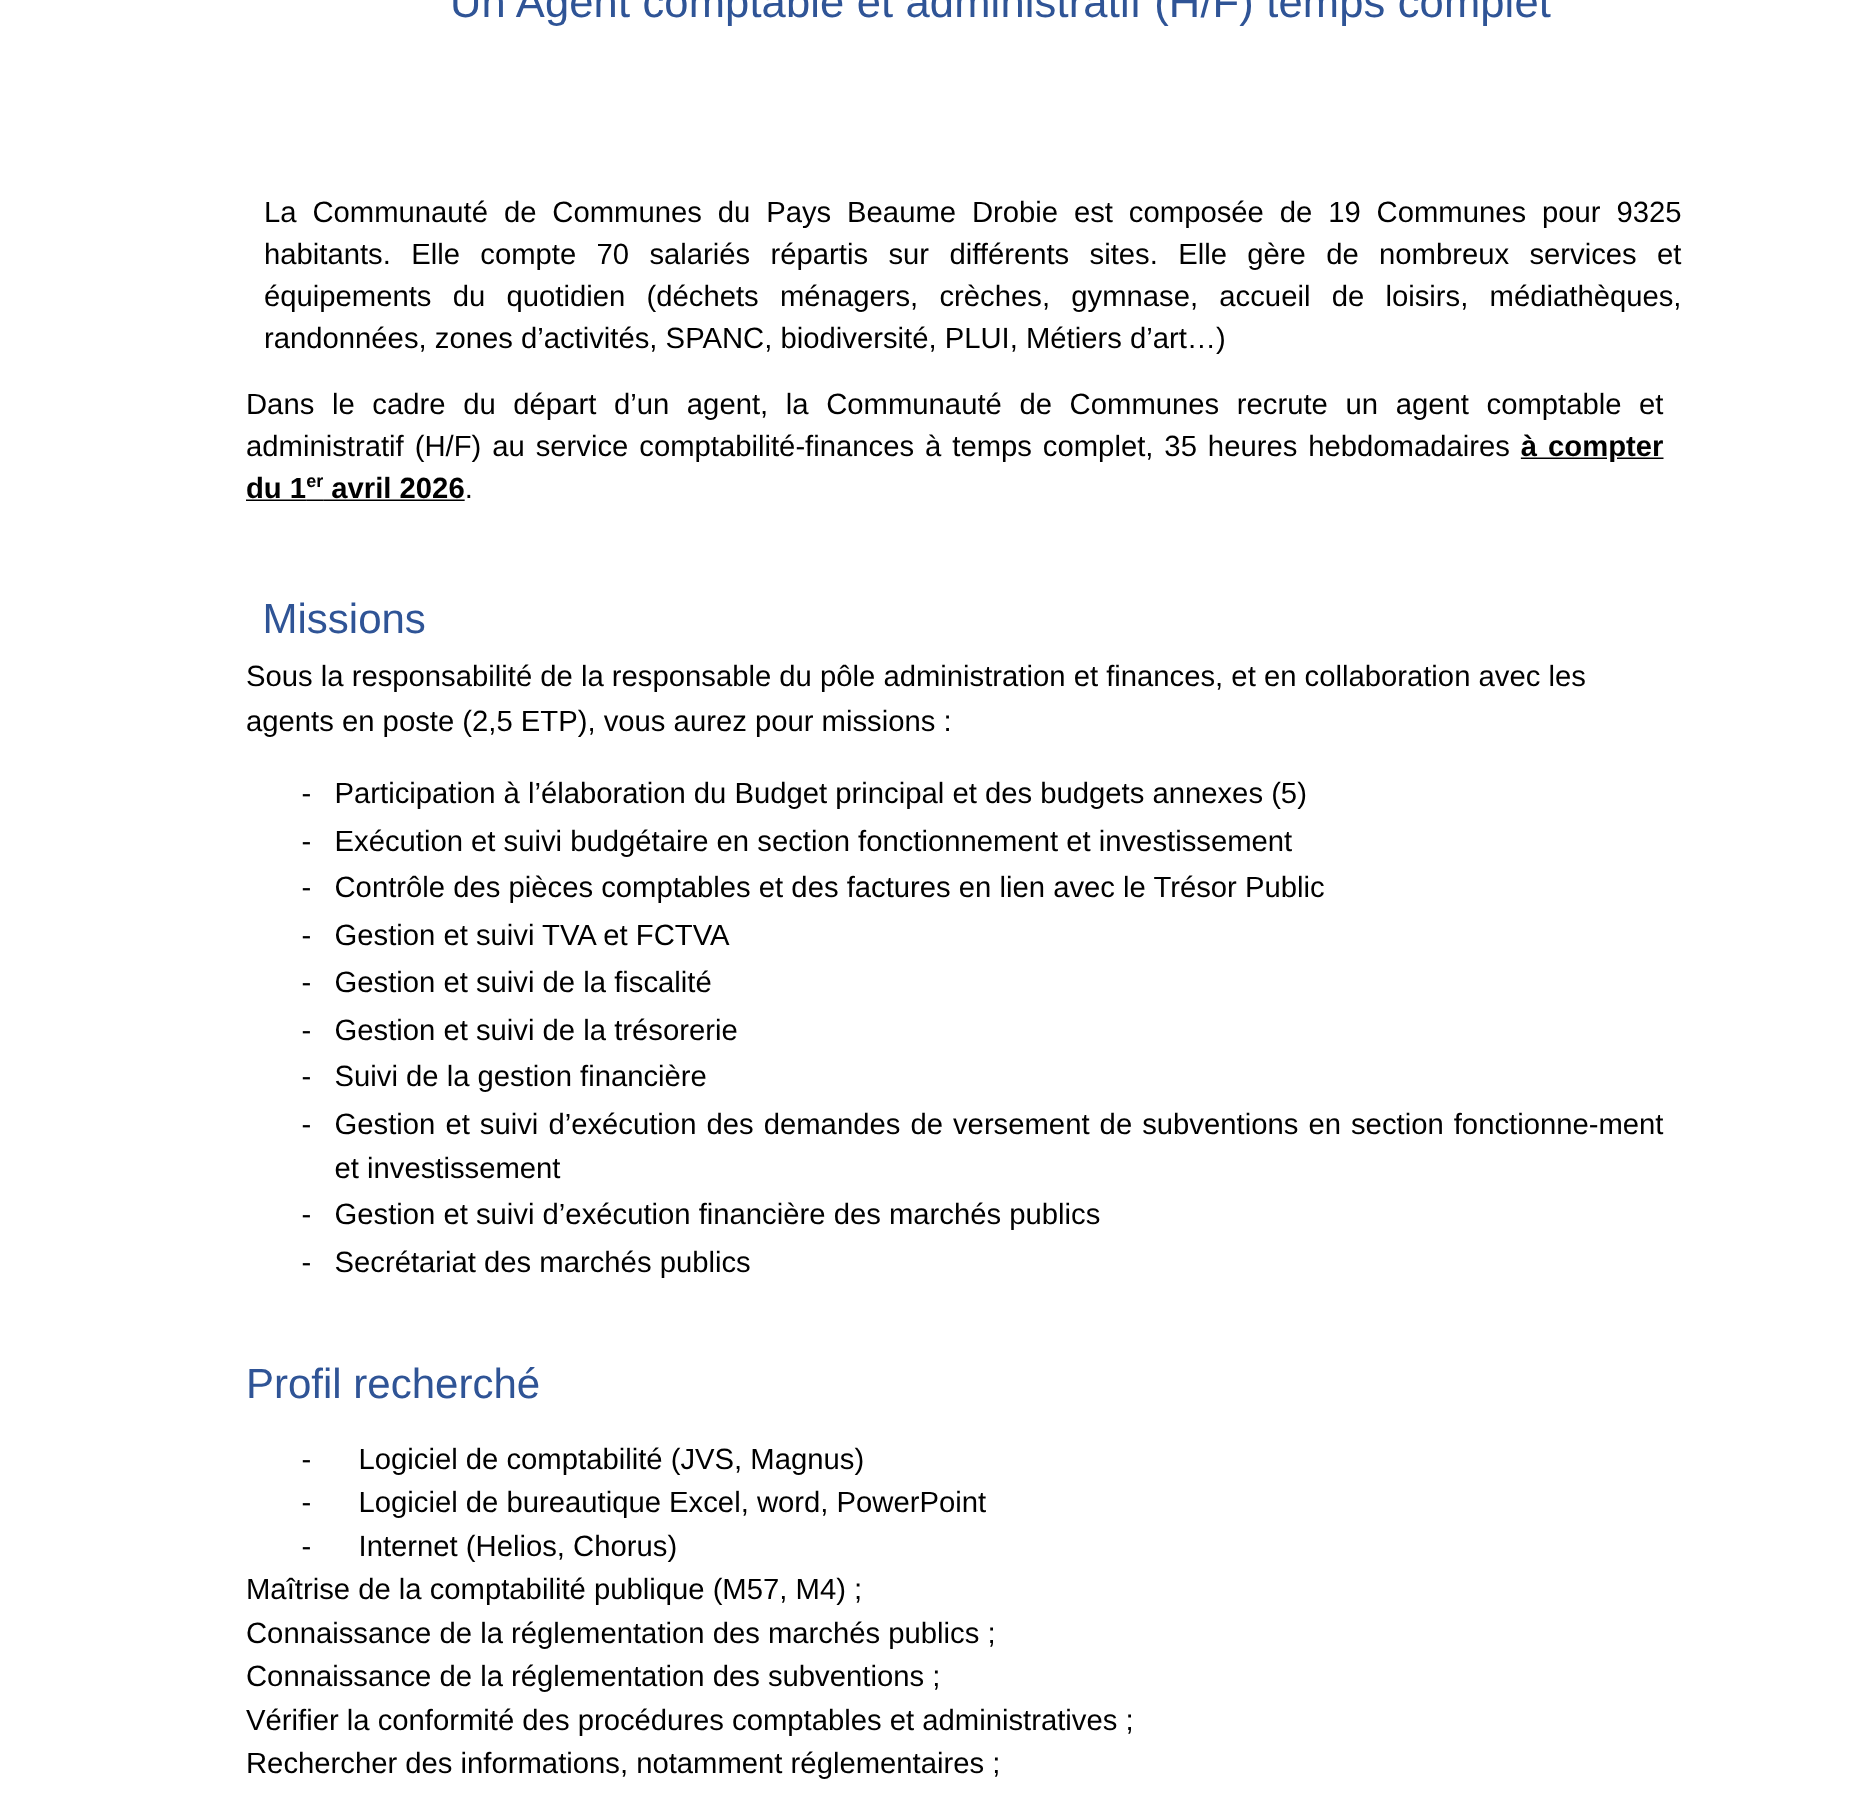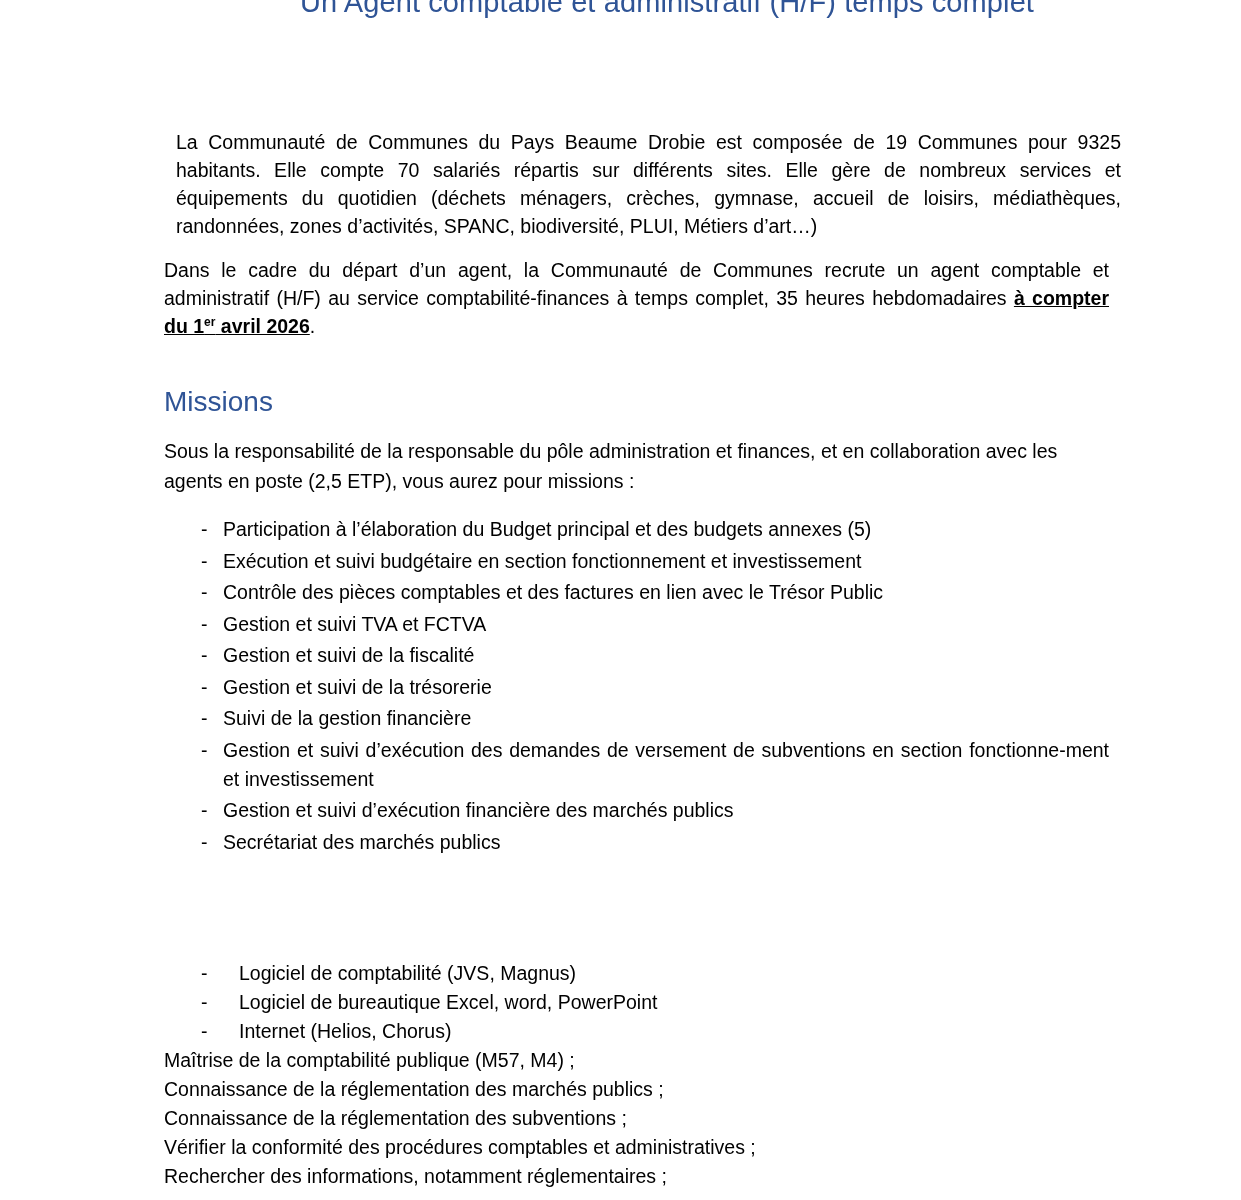--- a/index.html
+++ b/index.html
@@ -117,37 +117,38 @@
 <body>
 
 <div class="page">
 
   <div class="title">Un Agent comptable et administratif (H/F) temps complet</div>
 
   <p class="para p1" style="margin:12px">La Communauté de Communes du Pays Beaume Drobie est composée de 19 Communes pour 9325 habitants. Elle compte 70 salariés répartis sur différents sites. Elle gère de nombreux services et équipements du quotidien (déchets ménagers, crèches, gymnase, accueil de loisirs, médiathèques, randonnées, zones d’activités, SPANC, biodiversité, PLUI, Métiers d’art…)</p>
 
   <p class="para p2" style="margin:0"><span>Dans le cadre du départ d’un agent, la Communauté de Communes recrute un agent comptable et administratif (H/F) au service comptabilité-finances à temps complet, 35 heures hebdomadaires </span><span class="bold-u"><span>à compter du 1</span><sup>er</sup><span> avril 2026</span></span><span>.</span></p>
 
-  <h2 class="heading h-missions" style="margin:0;font-weight:normal">Missions</h2>
+  <h2 class="heading h-missions" style="margin:11px;font-weight:normal">Missions</h2>
 
   <p class="intro" style="margin:0">Sous la responsabilité de la responsable du pôle administration et finances, et en collaboration avec les agents en poste (2,5 ETP), vous aurez pour missions :</p>
 
   <ul class="missions-list">
     <li><span class="dash">-</span><span>Participation à l’élaboration du Budget principal et des budgets annexes (5)</span></li>
     <li><span class="dash">-</span><span>Exécution et suivi budgétaire en section fonctionnement et investissement</span></li>
     <li><span class="dash">-</span><span>Contrôle des pièces comptables et des factures en lien avec le Trésor Public</span></li>
     <li><span class="dash">-</span><span>Gestion et suivi TVA et FCTVA</span></li>
     <li><span class="dash">-</span><span>Gestion et suivi de la fiscalité</span></li>
     <li><span class="dash">-</span><span>Gestion et suivi de la trésorerie</span></li>
     <li><span class="dash">-</span><span>Suivi de la gestion financière</span></li>
     <li style="text-align:justify"><span class="dash">-</span><span>Gestion et suivi d’exécution des demandes de versement de subventions en section fonctionne-ment et investissement</span></li>
     <li><span class="dash">-</span><span>Gestion et suivi d’exécution financière des marchés publics</span></li>
     <li><span class="dash">-</span><span>Secrétariat des marchés publics</span></li>
   </ul>
 
+  <h2 class="heading h-profil" style="margin:0;font-weight:normal">Profil recherché</h2>
 
   <div class="profil-block">
     <ul class="tools-list">
       <li><span class="dash">-</span><span>Logiciel de comptabilité (JVS, Magnus)</span></li>
       <li><span class="dash">-</span><span>Logiciel de bureautique Excel, word, PowerPoint</span></li>
       <li><span class="dash">-</span><span>Internet (Helios, Chorus)</span></li>
     </ul>
     <div class="line">Maîtrise de la comptabilité publique (M57, M4) ;</div>
     <div class="line">Connaissance de la réglementation des marchés publics ;</div>
     <div class="line">Connaissance de la réglementation des subventions ;</div>

